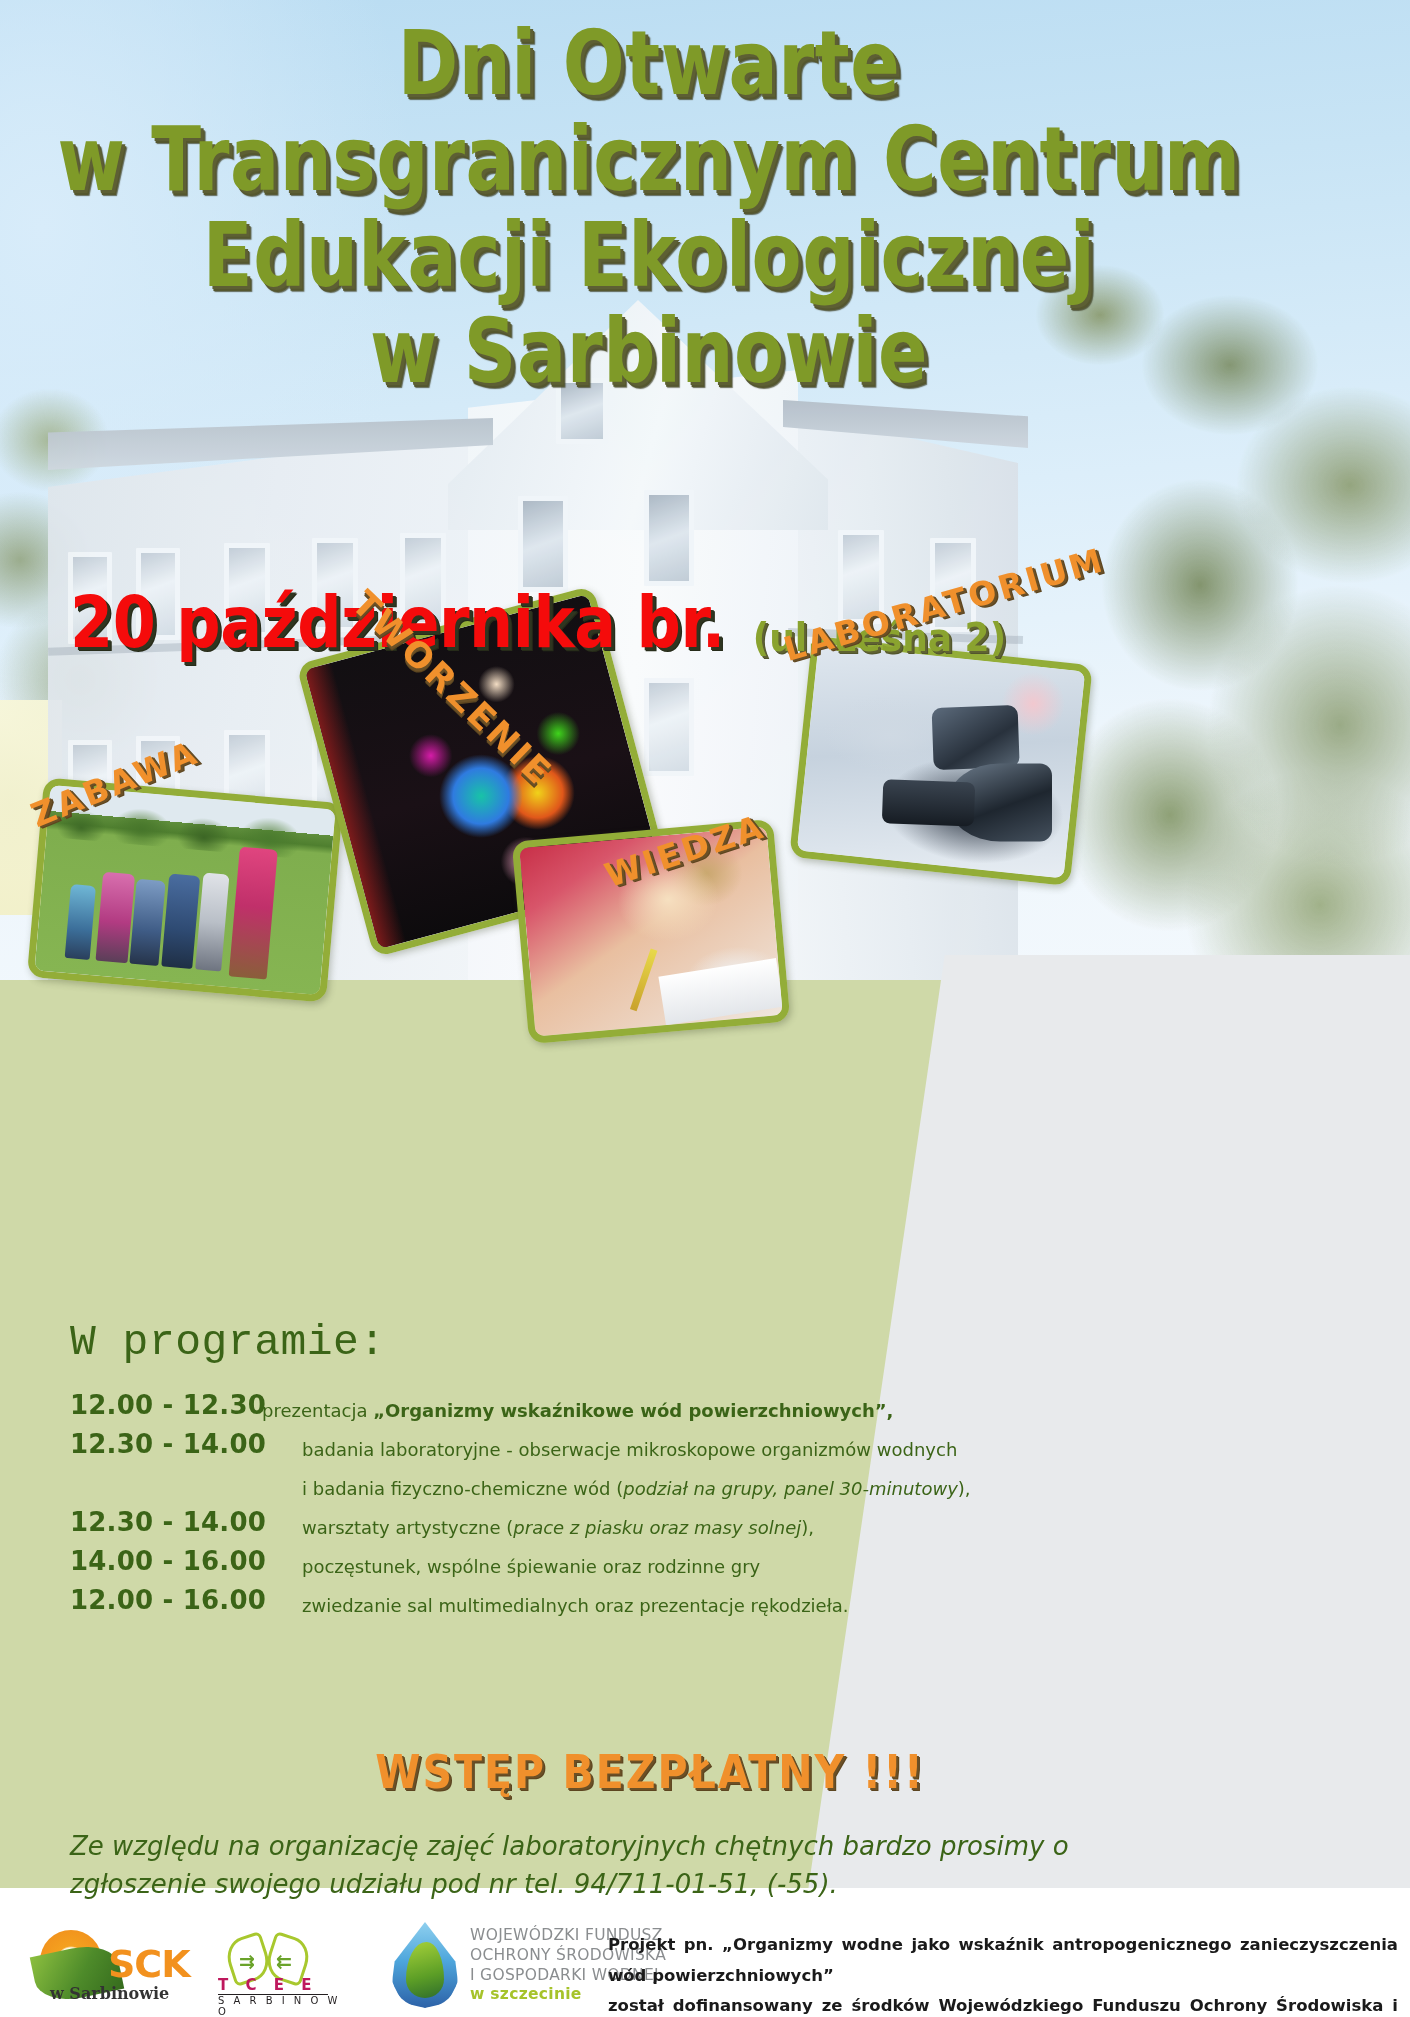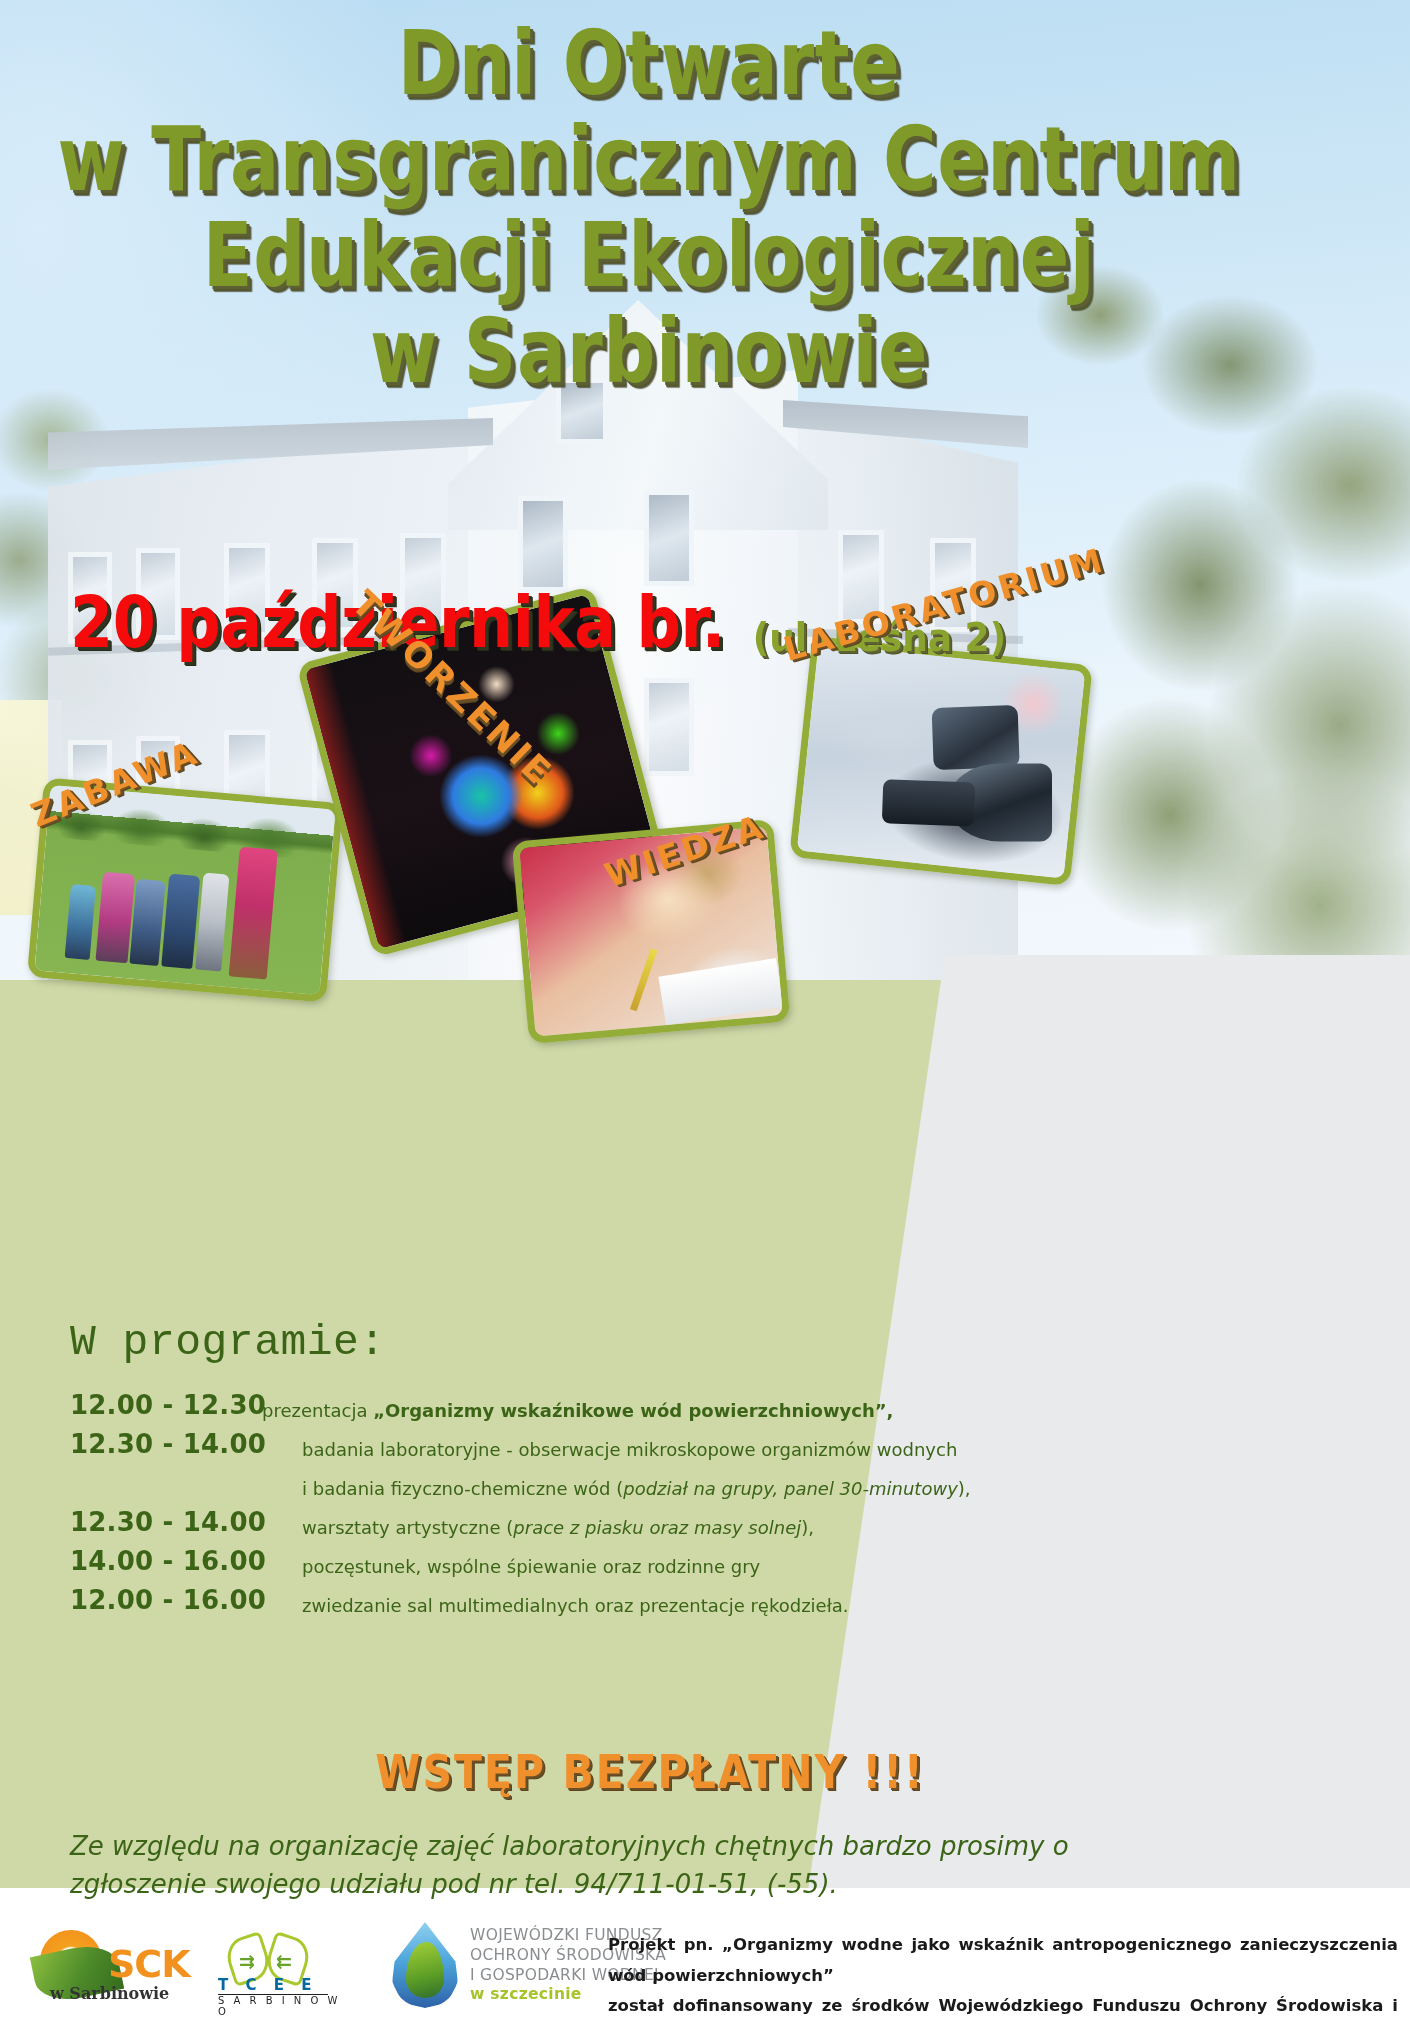--- a/index.html
+++ b/index.html
@@ -380,21 +380,21 @@
   #logo-tcee .lf.r { left:56px; transform: rotate(18deg) scaleX(-1); }
   #logo-tcee .ar {
     position:absolute; top:14px; font-size:19px; color:#6aa32a; font-weight:700;
     font-family:"DejaVu Sans", sans-serif;
   }
   #logo-tcee .ar.l { left:27px; }
   #logo-tcee .ar.r { left:64px; }
   #logo-tcee .tc {
     position:absolute; left:6px; top:40px;
     font-family:"DejaVu Sans", sans-serif; font-weight:700; font-size:15px;
-    color:#0369a1; letter-spacing:6px;
+    color:#be185d; letter-spacing:6px;
   }
   #logo-tcee .tcline {
     position:absolute; left:6px; top:58px; width:110px; height:1px; background:#231f20;
   }
   #logo-tcee .tcsub {
     position:absolute; left:6px; top:59px;
     font-family:"DejaVu Sans", sans-serif; font-size:10px;
     color:#231f20; letter-spacing:3px;
   }
   

